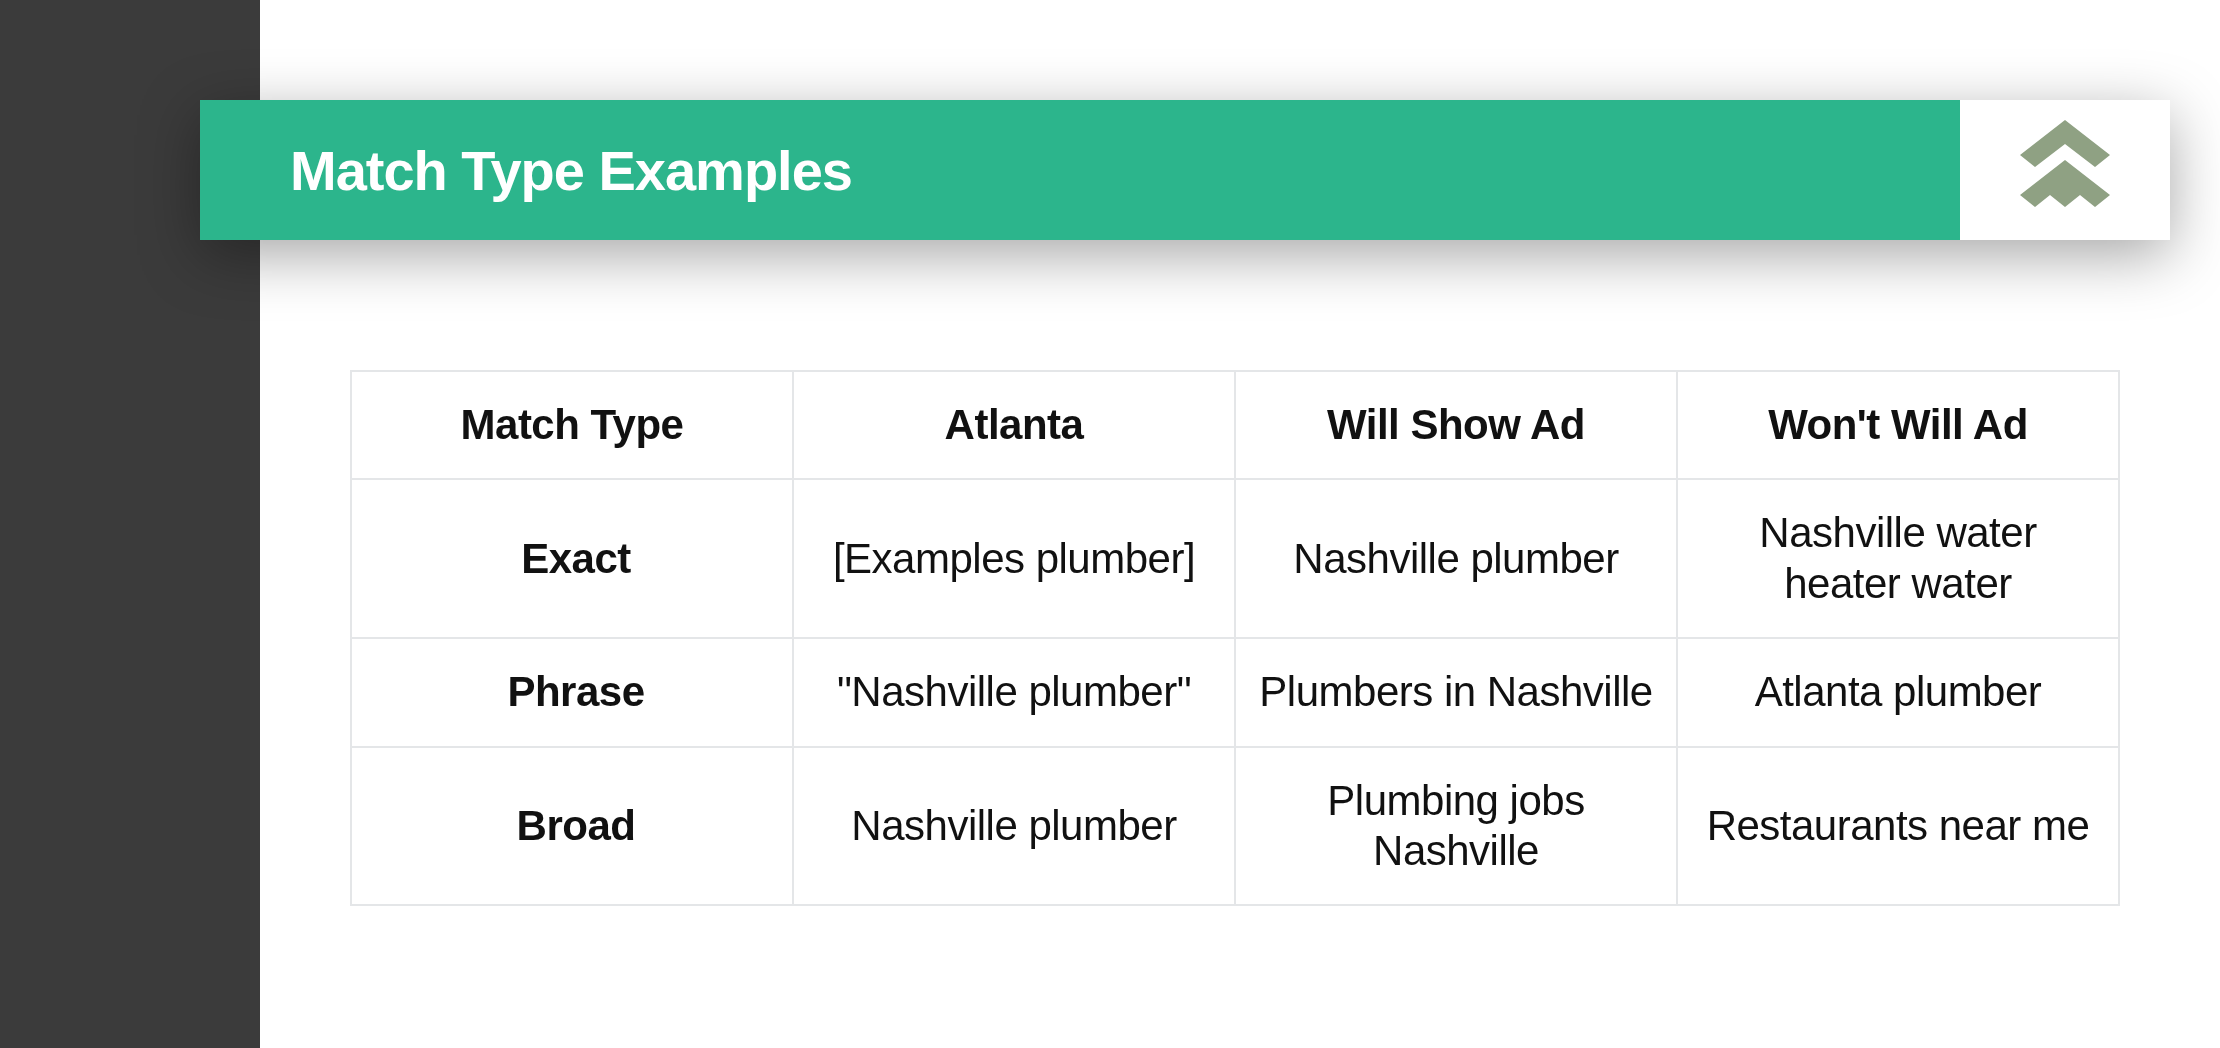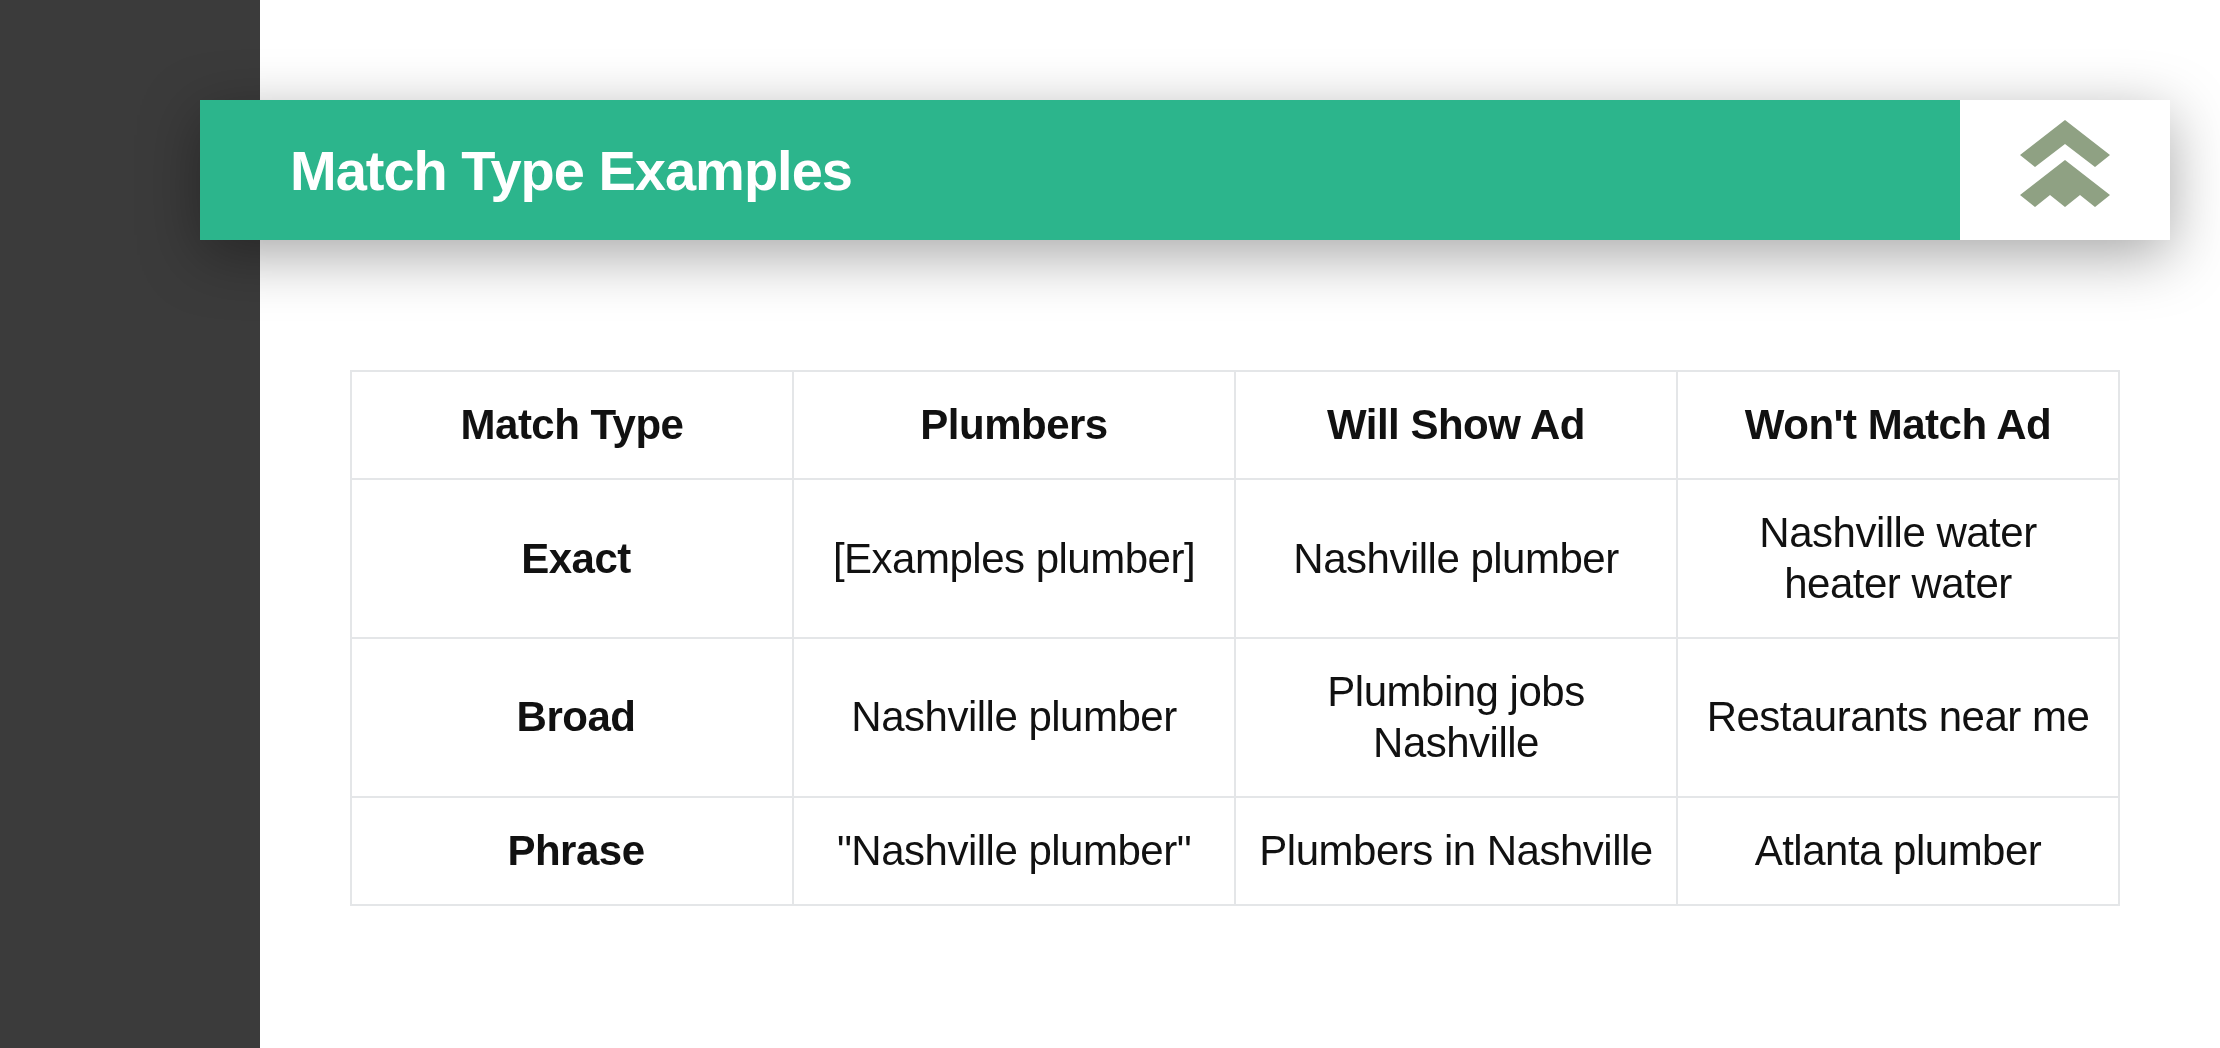--- a/index.html
+++ b/index.html
@@ -113,39 +113,39 @@
       <path d="M65 40 L110 75 L95 87 L80 75 L65 87 L50 75 L35 87 L20 75 Z" fill="currentColor"></path>
     </svg>
   </div>
 </div>
 
 <div class="table-wrap">
   <table>
     <thead>
       <tr>
         <th>Match Type</th>
-        <th>Plumbers</th>
+        <th>Atlanta</th>
         <th>Will Show Ad</th>
-        <th>Won't Match Ad</th>
+        <th>Won't Will Ad</th>
       </tr>
     </thead>
     <tbody>
       <tr>
         <td class="row-label">Exact</td>
         <td>[Examples plumber]</td>
         <td>Nashville plumber</td>
         <td>Nashville water heater water</td>
       </tr>
       <tr>
+        <td class="row-label">Phrase</td>
+        <td>"Nashville plumber"</td>
+        <td>Plumbers in Nashville</td>
+        <td>Atlanta plumber</td>
+      </tr>
+      <tr>
         <td class="row-label">Broad</td>
         <td>Nashville plumber</td>
         <td>Plumbing jobs Nashville</td>
         <td>Restaurants near me</td>
-      </tr>
-      <tr>
-        <td class="row-label">Phrase</td>
-        <td>"Nashville plumber"</td>
-        <td>Plumbers in Nashville</td>
-        <td>Atlanta plumber</td>
       </tr>
     </tbody>
   </table>
 </div>
 
 </body></html>

